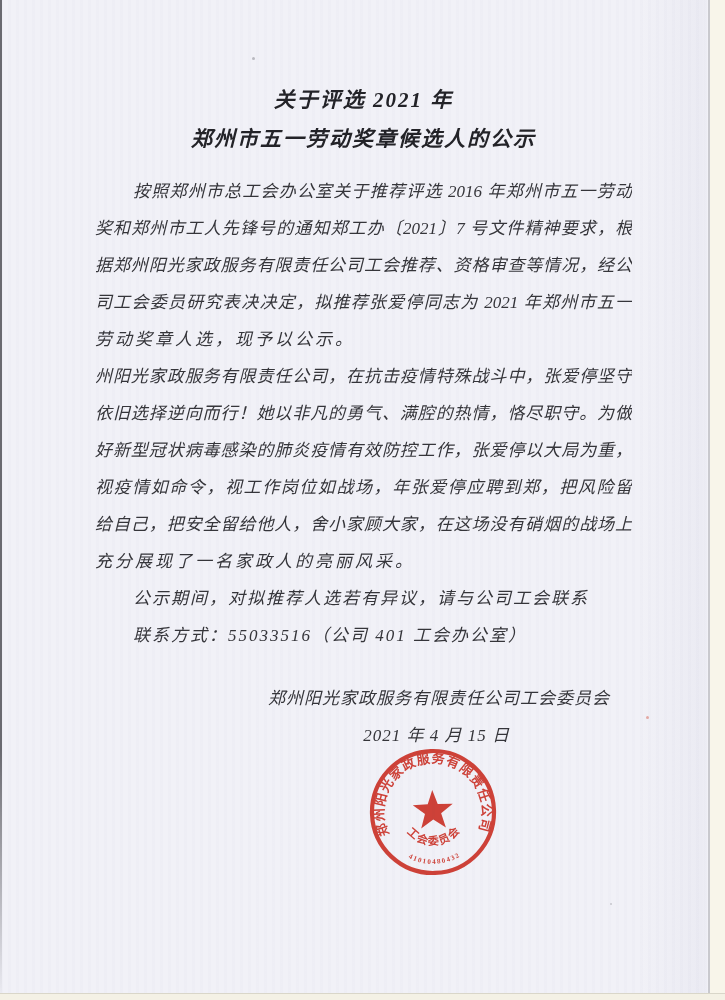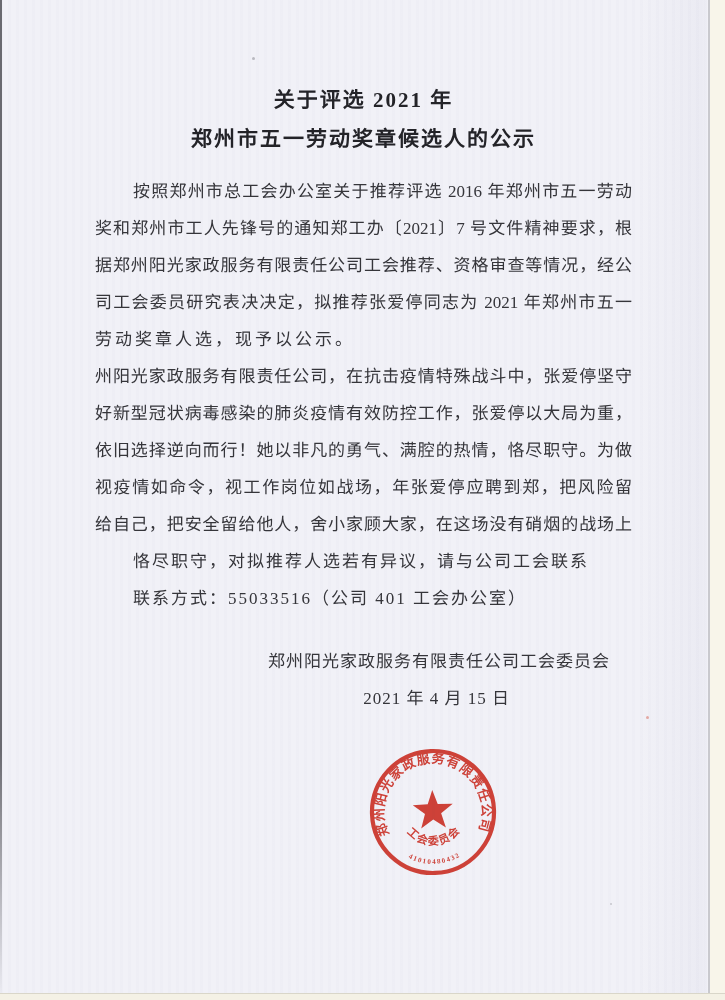--- a/index.html
+++ b/index.html
@@ -21,21 +21,21 @@
   .edge-right{position:absolute;right:0;top:0;width:15px;height:100%;background:#f8f5ea;}
   .edge-right-line{position:absolute;right:15px;top:0;width:2px;height:100%;background:#c9c9ce;}
   .edge-bottom{position:absolute;left:0;bottom:0;width:100%;height:6px;background:#f4f1e5;
     border-top:1px solid #d9d6c9;}
   .speck{position:absolute;border-radius:50%;}
   .speck.s1{left:252px;top:57px;width:3px;height:3px;background:#b9b9c0;}
   .speck.s2{left:520px;top:489px;width:2px;height:2px;background:#c4c4cc;}
   .speck.s3{left:646px;top:716px;width:3px;height:3px;background:#e3a9a4;}
   .speck.s4{left:610px;top:903px;width:2px;height:2px;background:#c6c6cd;}
 
-  .doc{position:relative;padding:81px 93px 0 95px;}
+  .doc{position:relative;padding:81px 93px 0 95px;font-style:italic;}
   .title-line{
     text-align:center;font-weight:bold;font-size:21px;line-height:39px;
     letter-spacing:2px;color:#232328;
   }
   .body-block{margin-top:14px;}
   .bline{
     font-size:17px;line-height:37px;height:37px;overflow:hidden;
     text-align:justify;text-align-last:justify;text-justify:inter-character;
   }
   .bline.end{text-align-last:left;letter-spacing:3px;}
@@ -79,28 +79,29 @@
     <div class="body-block">
       <div class="bline indent">按照郑州市总工会办公室关于推荐评选 2016 年郑州市五一劳动</div>
       <div class="bline">奖和郑州市工人先锋号的通知郑工办〔2021〕7 号文件精神要求，根</div>
       <div class="bline">据郑州阳光家政服务有限责任公司工会推荐、资格审查等情况，经公</div>
       <div class="bline">司工会委员研究表决决定，拟推荐张爱停同志为 2021 年郑州市五一</div>
       <div class="bline end">劳动奖章人选，现予以公示。</div>
     </div>
 
     <div>
       <div class="bline">州阳光家政服务有限责任公司，在抗击疫情特殊战斗中，张爱停坚守</div>
+      <div class="bline">依旧选择逆向而行！她以非凡的勇气、满腔的热情，恪尽职守。为做</div>
       <div class="bline">好新型冠状病毒感染的肺炎疫情有效防控工作，张爱停以大局为重，</div>
-      <div class="bline">依旧选择逆向而行！她以非凡的勇气、满腔的热情，恪尽职守。为做</div>
       <div class="bline">视疫情如命令，视工作岗位如战场，年张爱停应聘到郑，把风险留</div>
       <div class="bline">给自己，把安全留给他人，舍小家顾大家，在这场没有硝烟的战场上</div>
+      <div class="bline end">充分展现了一名家政人的亮丽风采。</div>
     </div>
 
     <div>
-      <div class="bline info">恪尽职守，对拟推荐人选若有异议，请与公司工会联系</div>
+      <div class="bline info">公示期间，对拟推荐人选若有异议，请与公司工会联系</div>
       <div class="bline info">联系方式：55033516（公司 401 工会办公室）</div>
     </div>
 
     <div class="sig-org">郑州阳光家政服务有限责任公司工会委员会</div>
     <div class="sig-date">2021 年 4 月 15 日</div>
   </div>
 
   <svg class="stamp" viewBox="0 0 140 140" xmlns="http://www.w3.org/2000/svg">
     <circle cx="70" cy="70" r="61" fill="none" stroke="#d8372b" stroke-width="4.2"></circle>
     <path id="sealArcTop" d="M 25.6 90.7 A 49 49 0 1 1 114.4 90.7" fill="none"></path>

